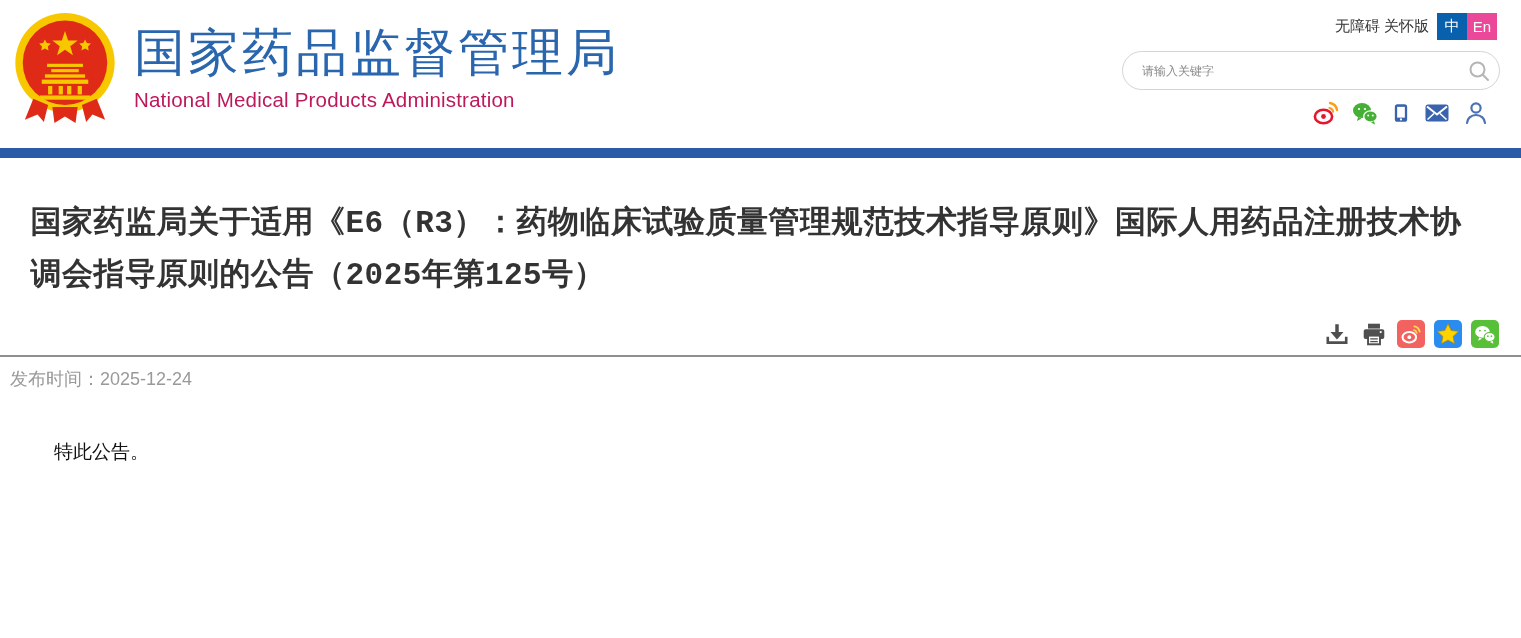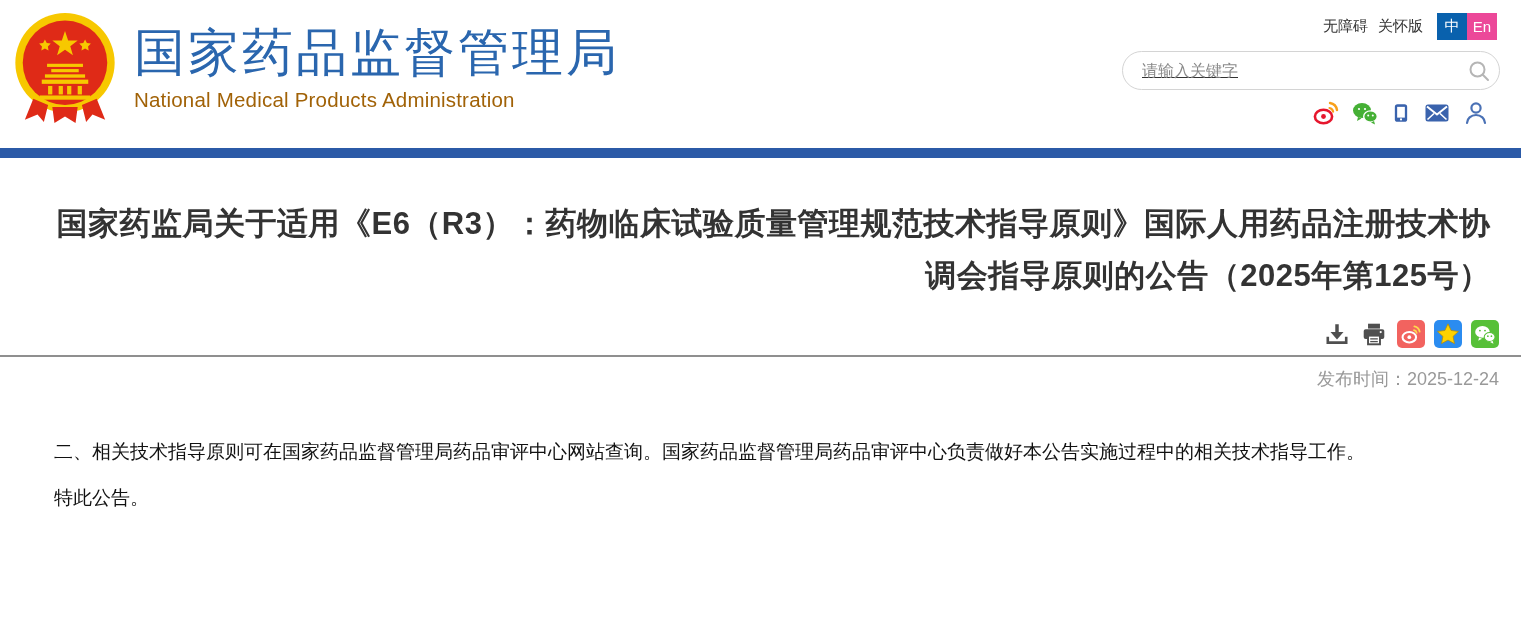--- a/index.html
+++ b/index.html
@@ -5,53 +5,53 @@
   * { margin:0; padding:0; box-sizing:border-box; }
   html,body { width:1521px; background:#fff; font-family:"Liberation Sans","DejaVu Sans",sans-serif; }
   body { height:638px; overflow:hidden; color:#333; }
 
   
   .header { position:relative; height:148px; background:#fff; }
   .logo-row { position:absolute; left:12px; top:12px; display:flex; align-items:center; cursor:pointer; }
   .emblem { width:106px; height:112px; }
   .logo-text { margin-left:16px; }
   .site-name-zh { font-size:51px; font-weight:400; color:#2a66ae; letter-spacing:3px; line-height:1.15;text-align:center; }
-  .site-name-en { font-size:20.5px; color:#a16207; margin-top:6px; letter-spacing:0.2px; }
-
-  .top-links { position:absolute; top:13px; right:24px; display:flex; align-items:center; gap:10px; font-size:15px; color:#333; }
+  .site-name-en { font-size:20.5px; color:#be185d; margin-top:6px; letter-spacing:0.2px; }
+
+  .top-links { position:absolute; top:13px; right:24px; display:flex; align-items:center; gap:4px; font-size:15px; color:#333; }
   .top-link { cursor:pointer; }
   .lang-switch { display:flex; margin-left:4px; }
   .lang-btn { width:30px; height:27px; display:flex; align-items:center; justify-content:center; font-size:15px; color:#fff; cursor:pointer; }
   .lang-zh { background:#0961ad; }
   .lang-en { background:#ec4899; }
 
   .search-box { position:absolute; top:51px; right:21px; width:378px; height:39px; border:1px solid #d4d4d4; border-radius:20px; background:#fff; display:flex; align-items:center; }
-  .search-input { flex:1; border:none; outline:none; background:transparent; font-size:16px; color:#333; padding:0 8px 0 19px; font-family:inherit;text-decoration:underline; }
+  .search-input { flex:1; border:none; outline:none; background:transparent; font-size:12px; color:#333; padding:0 8px 0 19px; font-family:inherit; }
   .search-input::placeholder { color:#8a8a8a; }
   .search-btn { width:40px; height:100%; display:flex; align-items:center; justify-content:center; cursor:pointer; border:none; background:transparent; }
 
   .social-icons { position:absolute; top:100px; right:32px; display:flex; align-items:center; gap:13px; }
   .social-icons .sicon { width:26px; height:26px; cursor:pointer; display:block; }
 
   .blue-band { height:10px; background:#2b5aa7; }
 
   
   .main { padding:0 10px; }
-  .article-title { margin:40px auto 0 auto; max-width:1460px; text-align:right; font-size:31px; font-weight:700; color:#333; line-height:52px; letter-spacing:0.5px; }
+  .article-title { margin:40px auto 0 auto; max-width:1460px; text-align:left; font-size:31px; font-weight:700; color:#333; line-height:52px; letter-spacing:0.5px;font-family:Liberation Mono, monospace; }
 
   .toolbar { display:flex; justify-content:flex-end; align-items:center; gap:9px; margin:18px 12px 0 0; }
   .tool-btn { width:28px; height:28px; border:none; background:transparent; padding:0; cursor:pointer; display:flex; align-items:center; justify-content:center; }
   .share-btn { width:28px; height:28px; border-radius:5px; border:none; padding:0; cursor:pointer; display:flex; align-items:center; justify-content:center; }
   .share-weibo  { background:#f2635f; }
   .share-qzone  { background:#2b8cf0; }
   .share-wechat { background:#57c038; }
 
   .divider { border:none; border-top:2px solid #8f8f8f; margin-top:7px; margin-left:-10px; margin-right:-10px; }
 
-  .pub-date { text-align:right; font-size:18px; color:#999; margin:10px 12px 0 0; }
+  .pub-date { text-align:left; font-size:18px; color:#999; margin:10px 12px 0 0; }
 
   .content { margin-top:40px; padding:0 6px; font-size:19px; line-height:42px; color:#111; }
   .content p { margin:0 0 4px 0; text-indent:2em; }
 </style>
 </head>
 <body>
 
 <div class="header">
 
   <div class="logo-row">
@@ -187,17 +187,16 @@
     </button>
   </div>
 
   <hr class="divider">
 
   <div class="pub-date">
     <span>发布时间：</span><span>2025-12-24</span>
   </div>
 
   <div class="content">
-    <p>二、相关技术指导原则可在国家药品监督管理局药品审评中心网站查询。国家药品监督管理局药品审评中心负责做好本公告实施过程中的相关技术指导工作。</p>
     <p>特此公告。</p>
   </div>
 
 </div>
 
 </body></html>

